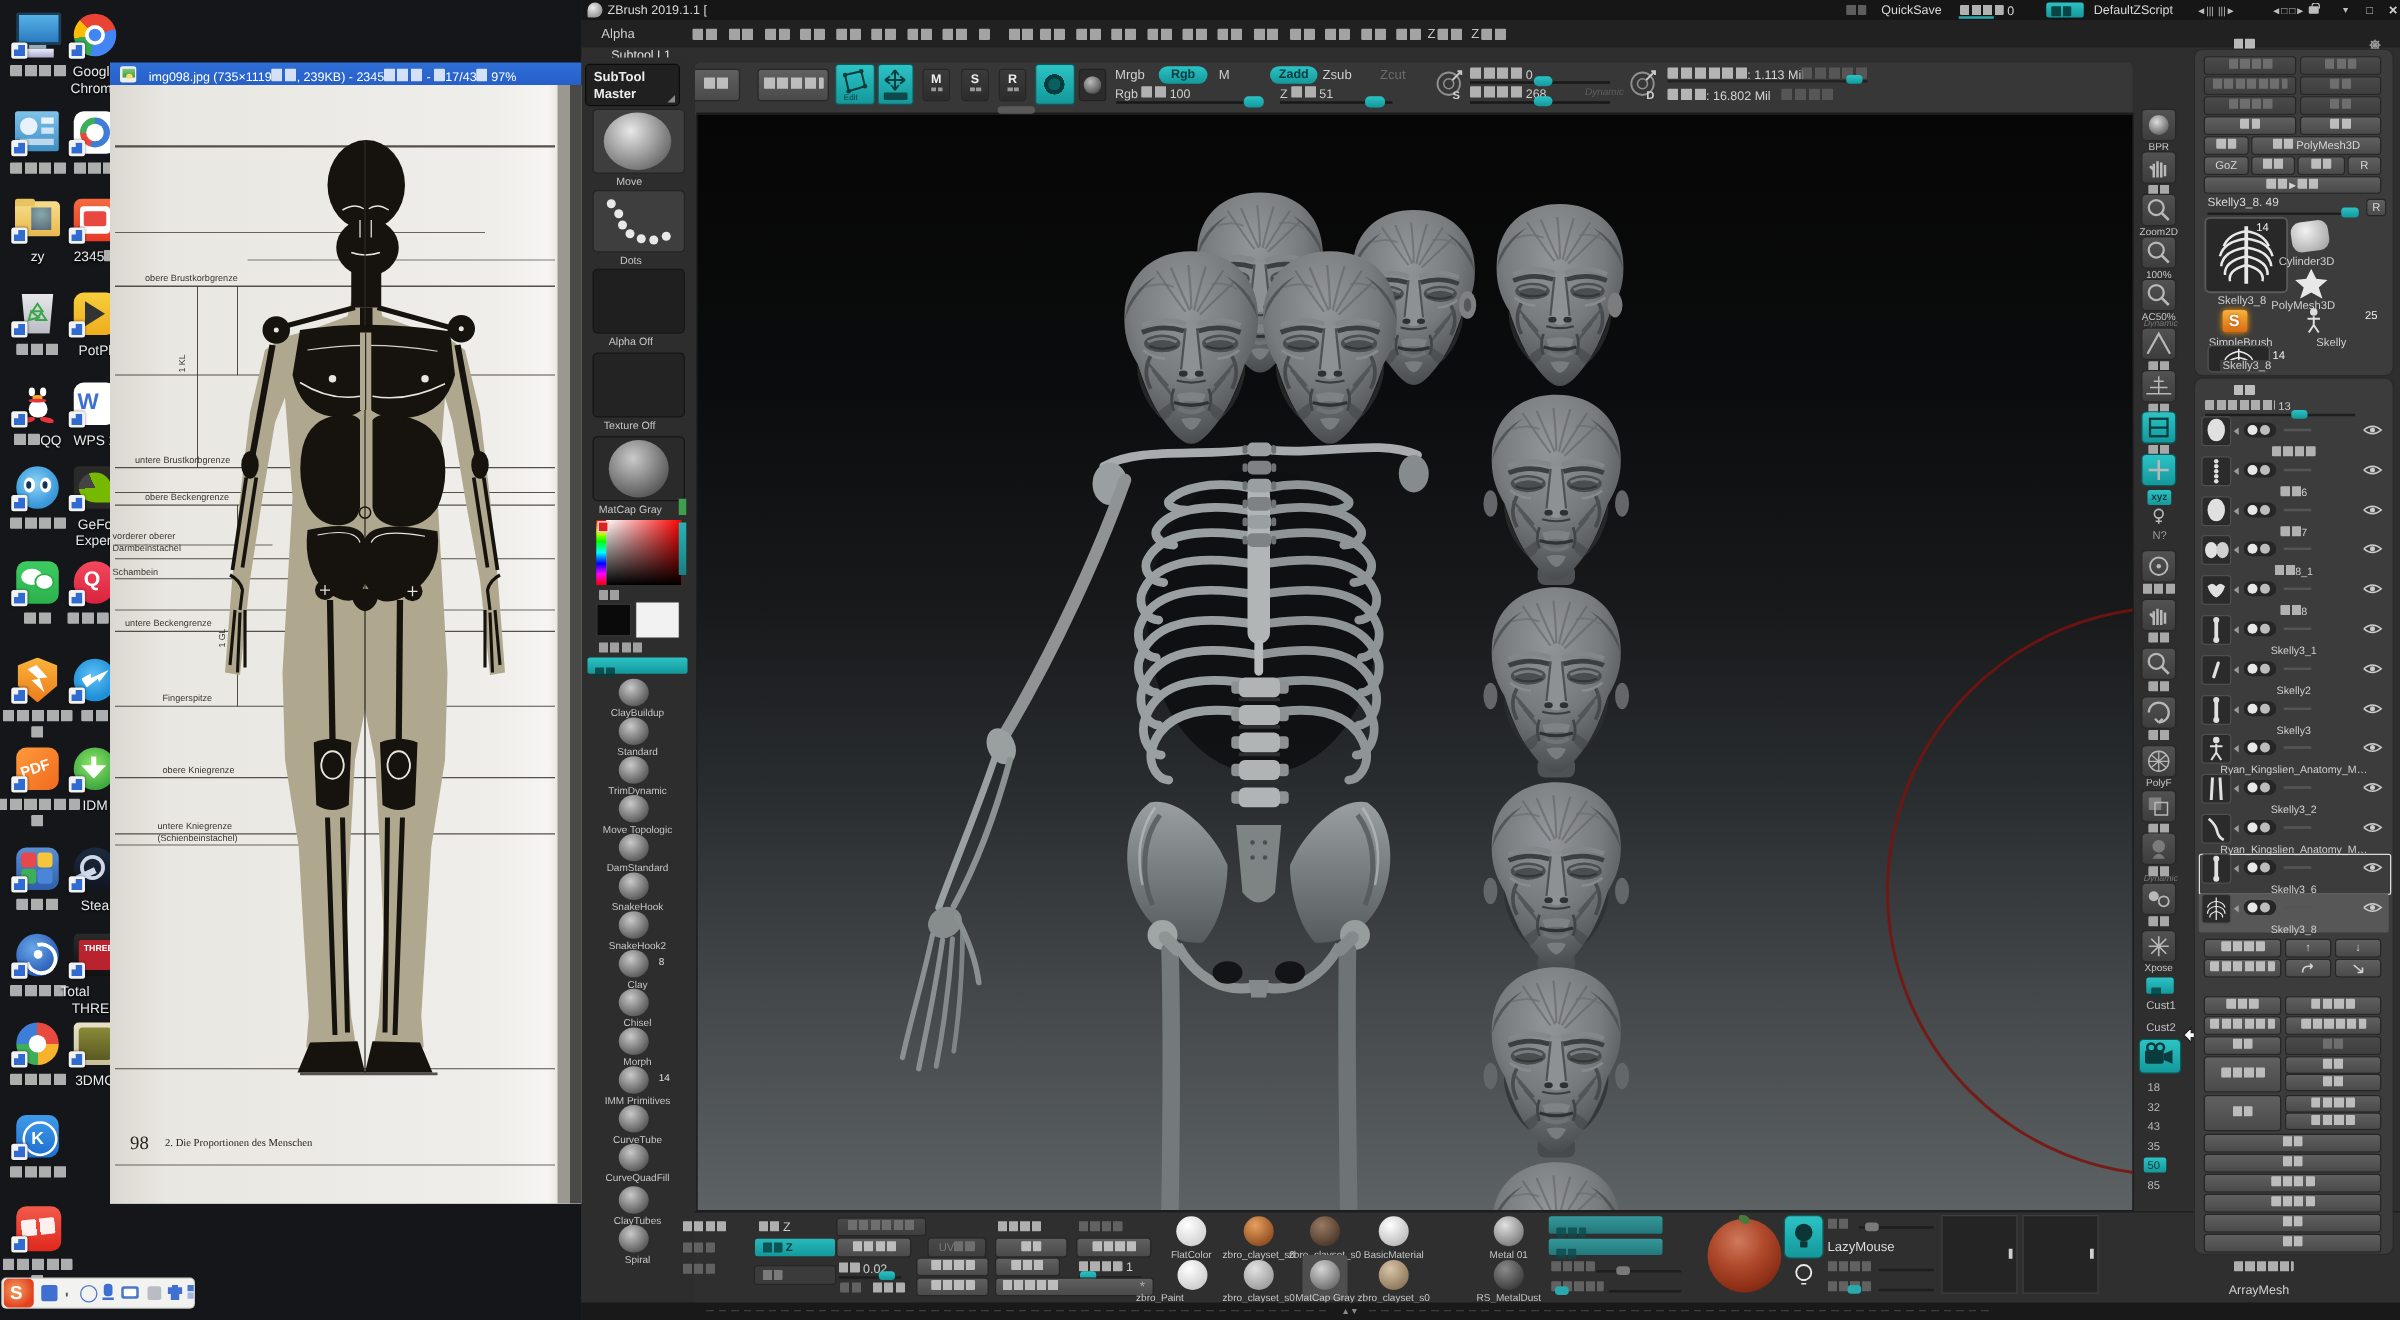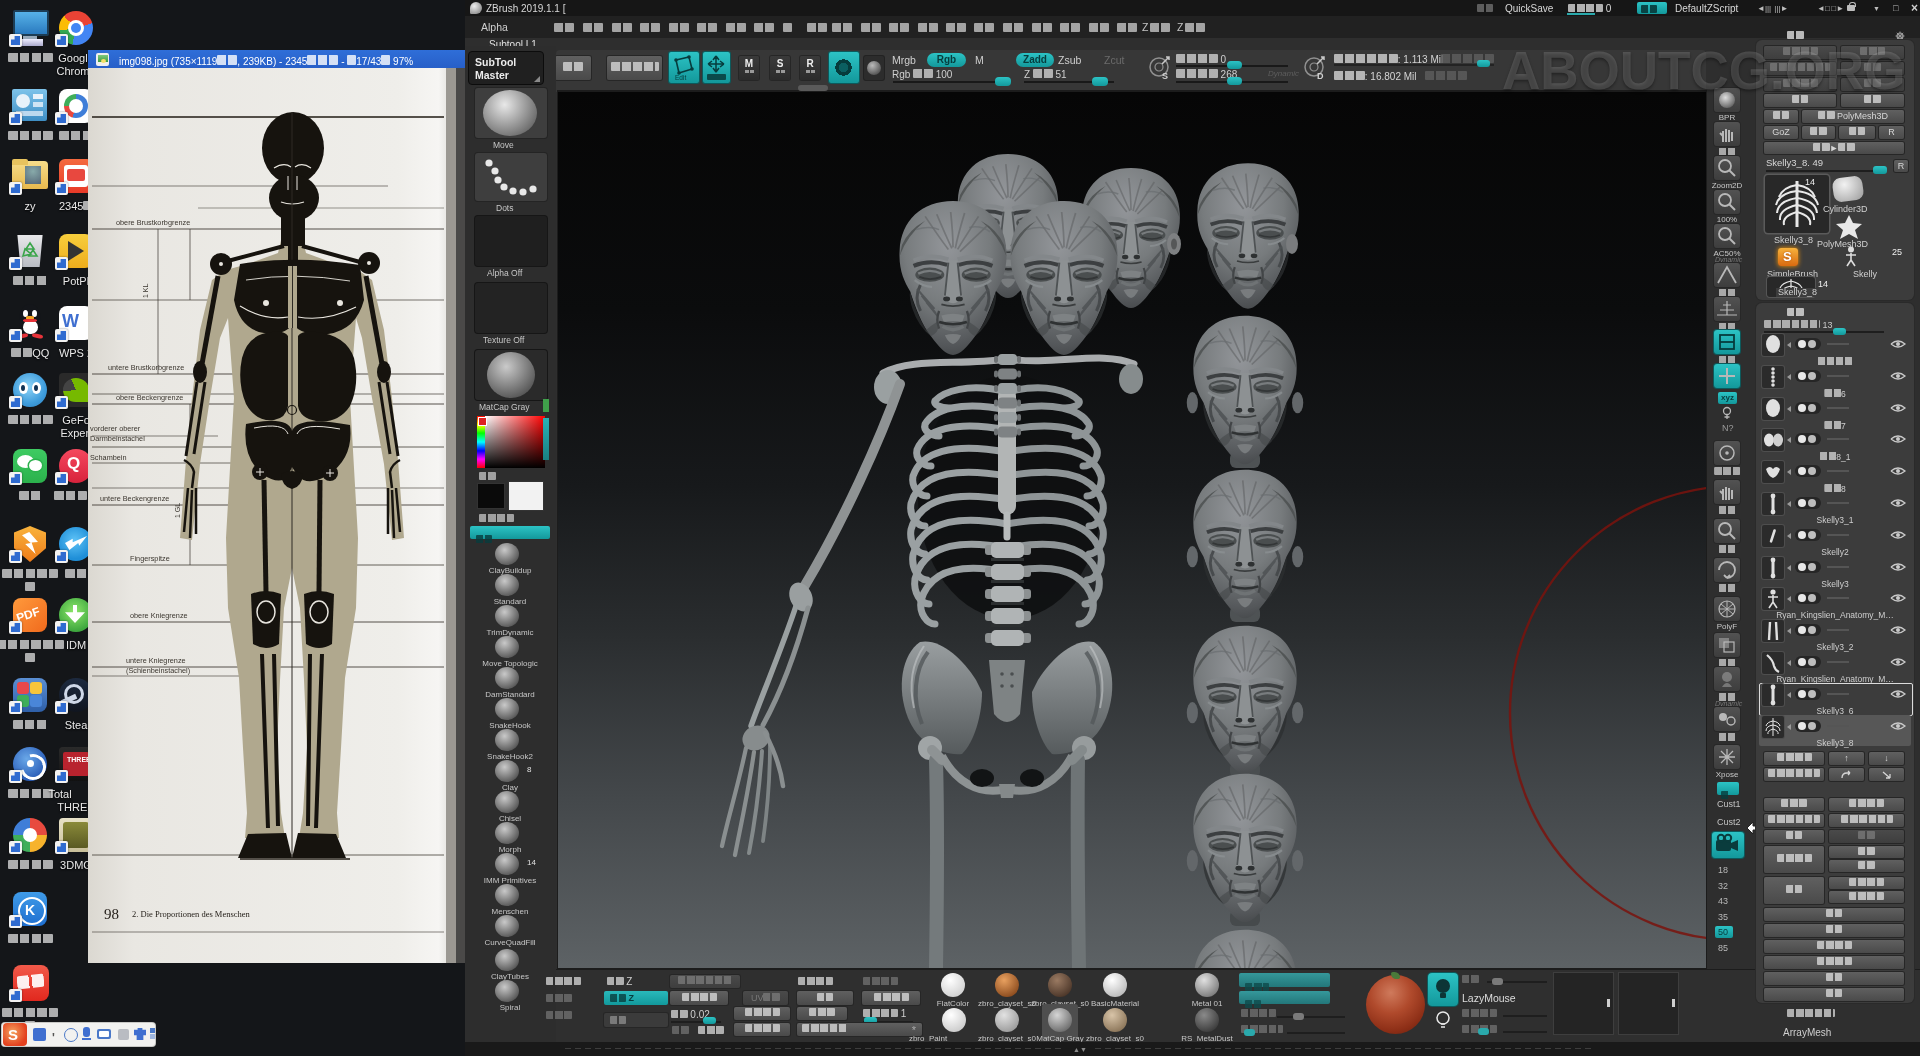--- a/index.html
+++ b/index.html
@@ -399,21 +399,20 @@
           <text x="14" y="23" font-size="9" fill="#d0d0d0" font-weight="bold">D</text>
         </svg></div>
       <div class="tx" style="left:869px;top:54px;color:#d4d4d4;font-size:10px"><i class="z" style="width:63.8px"></i>: 1.113 Mil</div>
       <div class="tx" style="left:976px;top:54px;color:#5e5e5e;font-size:10px"><i class="z" style="width:52.8px"></i></div>
       <div class="a" style="left:869px;top:64px;width:160px;height:1.5px;background:#232323"></div>
       <div class="a" style="left:1012px;top:60px;width:13px;height:7px;background:linear-gradient(#2cc3c5,#13989b);border-radius:3px"></div>
       <div class="tx" style="left:869px;top:71px;color:#d4d4d4;font-size:10px"><i class="z" style="width:30.8px"></i>: 16.802 Mil</div>
       <div class="tx" style="left:960px;top:71px;color:#5e5e5e;font-size:10px"><i class="z" style="width:41.8px"></i></div>
     </div>
 
- <div class="a" style="left:1037px;top:40px;font-size:53px;font-weight:bold;letter-spacing:0px;color:rgba(255,255,255,.15);text-shadow:0 2px 3px rgba(0,0,0,.35);z-index:60">ABOUTCG.ORG</div>
 
  <div class="a" style="left:0;top:46px;width:91px;height:996px;background:#2d2d2d"></div>
  <div id="tray">
       <div class="a" style="left:10px;top:88px;width:72px;height:50px;background:#3e3e3e;border-radius:3px;box-shadow:0 0 0 1px #242424">
         <div class="a" style="left:8px;top:2px;width:54px;height:46px;background:radial-gradient(circle at 40% 32%,#e8e8e8,#6a6a6a 78%);border-radius:50%"></div>
       </div>
       <div class="lbl" style="left:28px;top:141px">Move</div>
       <div class="a" style="left:10px;top:153px;width:72px;height:48px;background:#3e3e3e;border-radius:3px;box-shadow:0 0 0 1px #242424"><svg width="72" height="48">
           <circle cx="14" cy="10" r="3.6" fill="#e8e8e8"></circle>
           <circle cx="20" cy="18" r="3.6" fill="#e8e8e8"></circle>
@@ -461,21 +460,21 @@
       <div class="lbl" style="left:62px;top:766px;color:#e0e0e0;font-size:8px">8</div>
       <div class="lbl" style="left:45px;top:784px;transform:translateX(-50%);font-size:8px">Clay</div>
       <div class="a" style="left:30px;top:791px;width:24px;height:22px;background:radial-gradient(circle at 40% 32%,#c9c9c9,#545454 78%);border-radius:50%"></div>
       <div class="lbl" style="left:45px;top:815px;transform:translateX(-50%);font-size:8px">Chisel</div>
       <div class="a" style="left:30px;top:822px;width:24px;height:22px;background:radial-gradient(circle at 40% 32%,#c9c9c9,#545454 78%);border-radius:50%"></div>
       <div class="lbl" style="left:45px;top:846px;transform:translateX(-50%);font-size:8px">Morph</div>
       <div class="a" style="left:30px;top:853px;width:24px;height:22px;background:radial-gradient(circle at 40% 32%,#c9c9c9,#545454 78%);border-radius:50%"></div>
       <div class="lbl" style="left:62px;top:859px;color:#e0e0e0;font-size:8px">14</div>
       <div class="lbl" style="left:45px;top:877px;transform:translateX(-50%);font-size:8px">IMM Primitives</div>
       <div class="a" style="left:30px;top:884px;width:24px;height:22px;background:radial-gradient(circle at 40% 32%,#c9c9c9,#545454 78%);border-radius:50%"></div>
-      <div class="lbl" style="left:45px;top:908px;transform:translateX(-50%);font-size:8px">Menschen</div>
+      <div class="lbl" style="left:45px;top:908px;transform:translateX(-50%);font-size:8px">CurveTube</div>
       <div class="a" style="left:30px;top:915px;width:24px;height:22px;background:radial-gradient(circle at 40% 32%,#c9c9c9,#545454 78%);border-radius:50%"></div>
       <div class="lbl" style="left:45px;top:939px;transform:translateX(-50%);font-size:8px">CurveQuadFill</div>
       <div class="a" style="left:30px;top:949px;width:24px;height:22px;background:radial-gradient(circle at 40% 32%,#c9c9c9,#545454 78%);border-radius:50%"></div>
       <div class="lbl" style="left:45px;top:973px;transform:translateX(-50%);font-size:8px">ClayTubes</div>
       <div class="a" style="left:30px;top:980px;width:24px;height:22px;background:radial-gradient(circle at 40% 32%,#c9c9c9,#545454 78%);border-radius:50%"></div>
       <div class="lbl" style="left:45px;top:1004px;transform:translateX(-50%);font-size:8px">Spiral</div>
       <div class="a" style="left:78px;top:399px;width:6px;height:13px;background:#3f9f4a"></div>
       <div class="a" style="left:78px;top:418px;width:6px;height:42px;background:linear-gradient(#27b3b5,#1a8082)"></div>
     </div>
 

